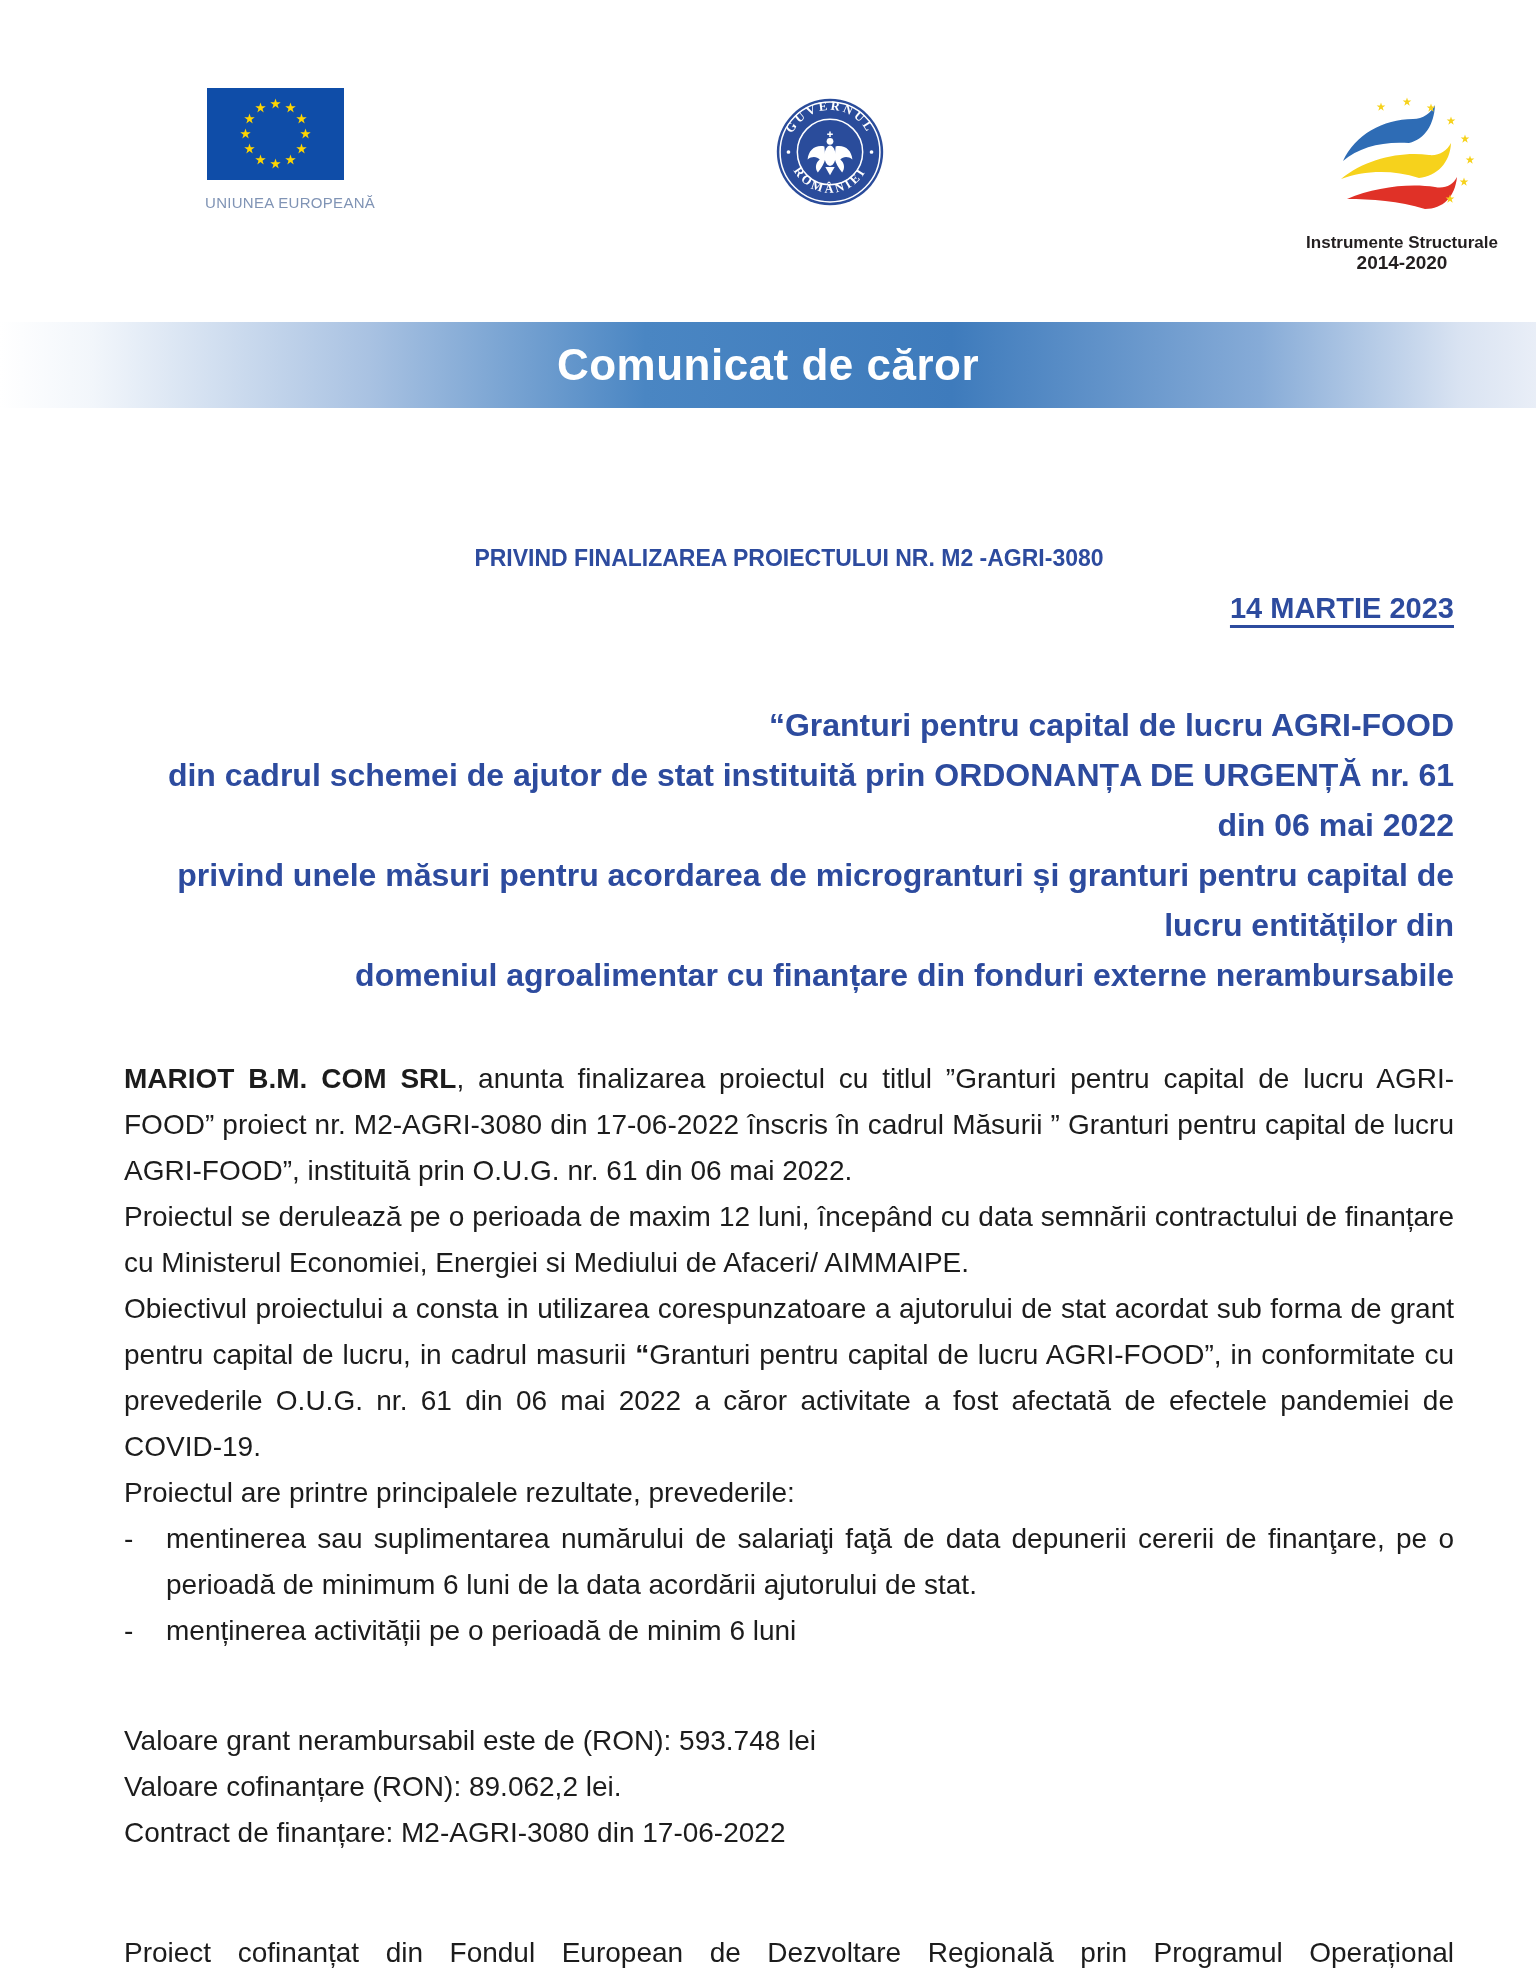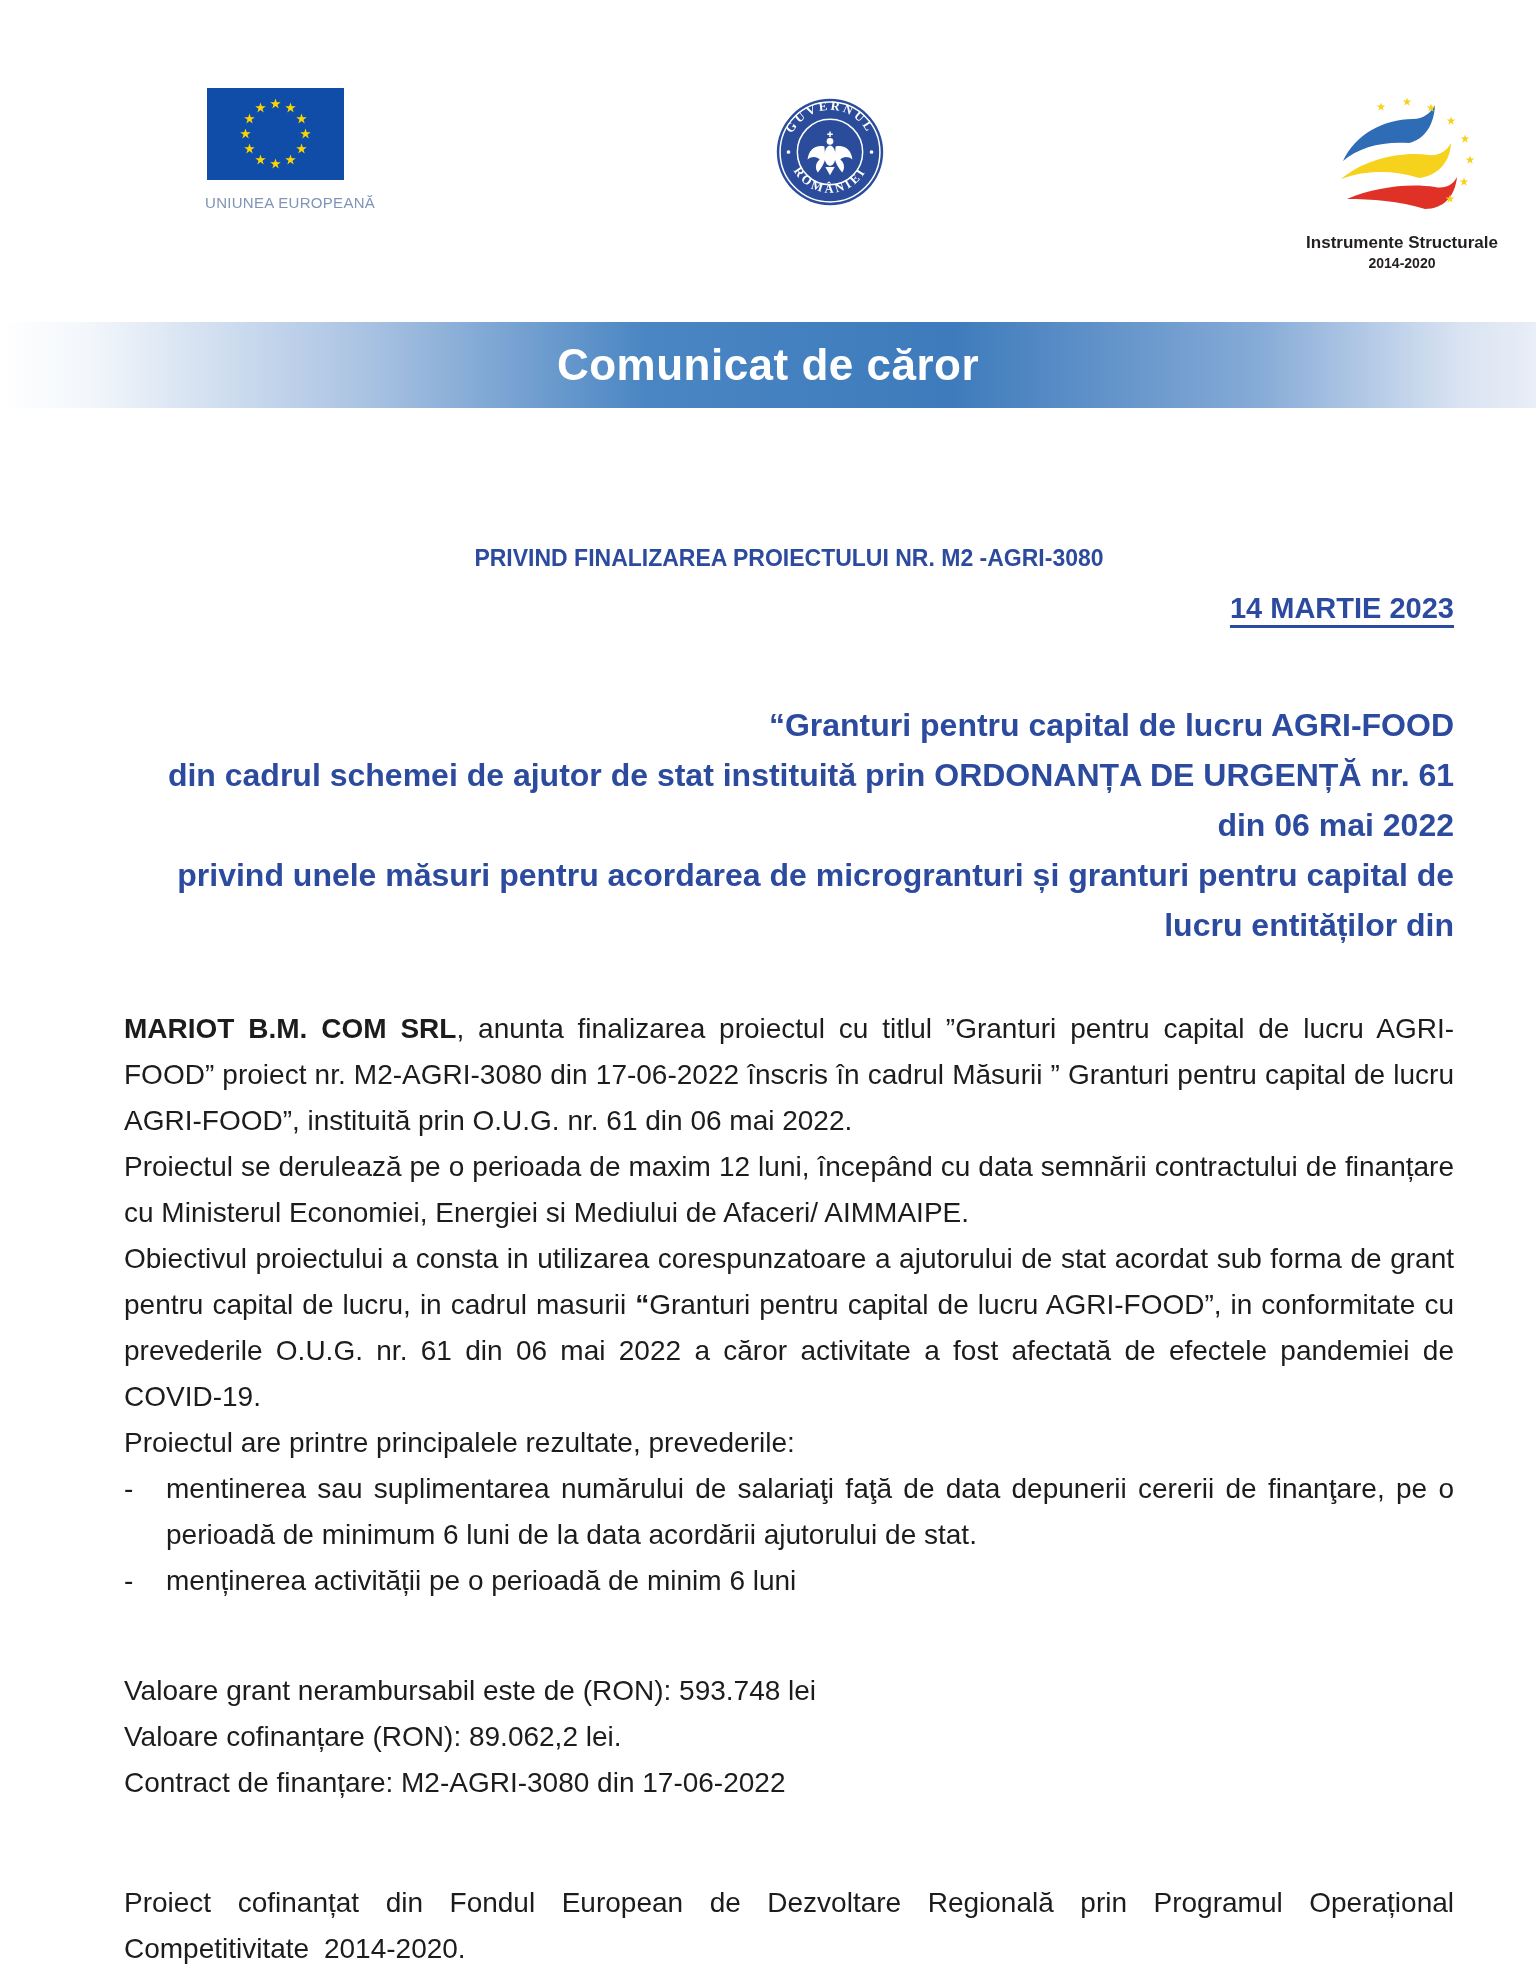--- a/index.html
+++ b/index.html
@@ -8,21 +8,21 @@
     font-family:"Liberation Sans","DejaVu Sans",sans-serif;color:#1c1c1c;overflow:hidden;
   }
   
   .header{position:relative;height:322px;}
   .eu-logo{position:absolute;left:205px;top:88px;width:140px;text-align:center;}
   .eu-flag{display:block;margin:0 auto;}
   .eu-label{margin-top:14px;font-size:15px;color:#8094b5;letter-spacing:.3px;white-space:nowrap;}
   .gov-logo{position:absolute;left:774px;top:96px;}
   .is-logo{position:absolute;left:1300px;top:95px;width:204px;text-align:center;}
   .is-label{font-size:17px;font-weight:bold;color:#231f20;margin-top:8px;line-height:20px;}
-  .is-years{font-size:14px;font-weight:bold;color:#231f20;line-height:20px;}
+  .is-years{font-size:19px;font-weight:bold;color:#231f20;line-height:20px;}
   
   .banner{
     height:86px;display:flex;align-items:center;justify-content:center;
     background:linear-gradient(90deg,#ffffff 0%,#f2f6fb 6%,#a9c2e2 24%,#4a86c3 42%,#3e7bbc 62%,#86abd7 82%,#d9e3f2 95%,#e9eef7 100%);
   }
   .banner-text{color:#ffffff;font-size:44px;font-weight:bold;letter-spacing:.5px;}
   
   .content{padding:0 82px 0 124px;font-size:28px;line-height:46px;}
   .doc-title{margin:132px 0 0;text-align:center;font-size:23px;font-weight:bold;color:#2d4b9e;line-height:36px;}
   .doc-date{text-align:right;font-size:29px;font-weight:bold;color:#2d4b9e;margin-top:14px;line-height:36px;}
@@ -125,20 +125,21 @@
 
     <h1 class="doc-title">PRIVIND FINALIZAREA PROIECTULUI NR. M2 -AGRI-3080</h1>
     <div class="doc-date">
       <span>14 MARTIE 2023</span>
     </div>
 
     <div class="subtitle">
       <p>“Granturi pentru capital de lucru AGRI-FOOD</p>
       <p>din cadrul schemei de ajutor de stat instituită prin ORDONANȚA DE URGENȚĂ nr. 61 din 06 mai 2022</p>
       <p>privind unele măsuri pentru acordarea de microgranturi și granturi pentru capital de lucru entităților din</p>
+      <p>domeniul agroalimentar cu finanțare din fonduri externe nerambursabile</p>
     </div>
 
     <div class="body-block">
       <p class="para"><b>MARIOT B.M. COM SRL</b><span>, anunta finalizarea proiectul  cu titlul ”Granturi pentru capital de lucru AGRI-FOOD” proiect  nr. M2-AGRI-3080 din 17-06-2022 înscris în cadrul Măsurii ” Granturi pentru capital de lucru AGRI-FOOD”, instituită prin O.U.G. nr. 61 din 06 mai 2022.</span></p>
       <p class="para">Proiectul se derulează pe o perioada de maxim 12 luni, începând cu data semnării contractului de finanțare cu Ministerul Economiei, Energiei si Mediului de Afaceri/ AIMMAIPE.</p>
       <p class="para"><span>Obiectivul proiectului a consta in utilizarea corespunzatoare a ajutorului de stat acordat sub forma de grant pentru capital de lucru, in cadrul masurii </span><b>“</b><span>Granturi pentru capital de lucru AGRI-FOOD”, in conformitate cu prevederile O.U.G. nr. 61 din 06 mai 2022 a căror activitate a fost afectată de efectele pandemiei de COVID-19.</span></p>
       <p class="para">Proiectul are printre principalele rezultate, prevederile:</p>
 
       <div class="bullet">
         <span class="marker">-</span>

